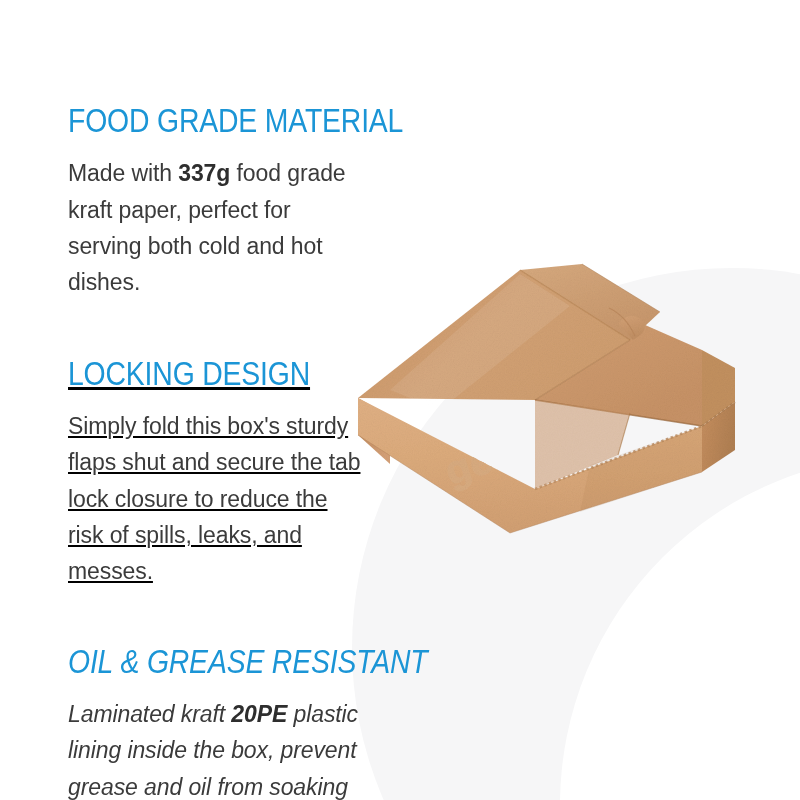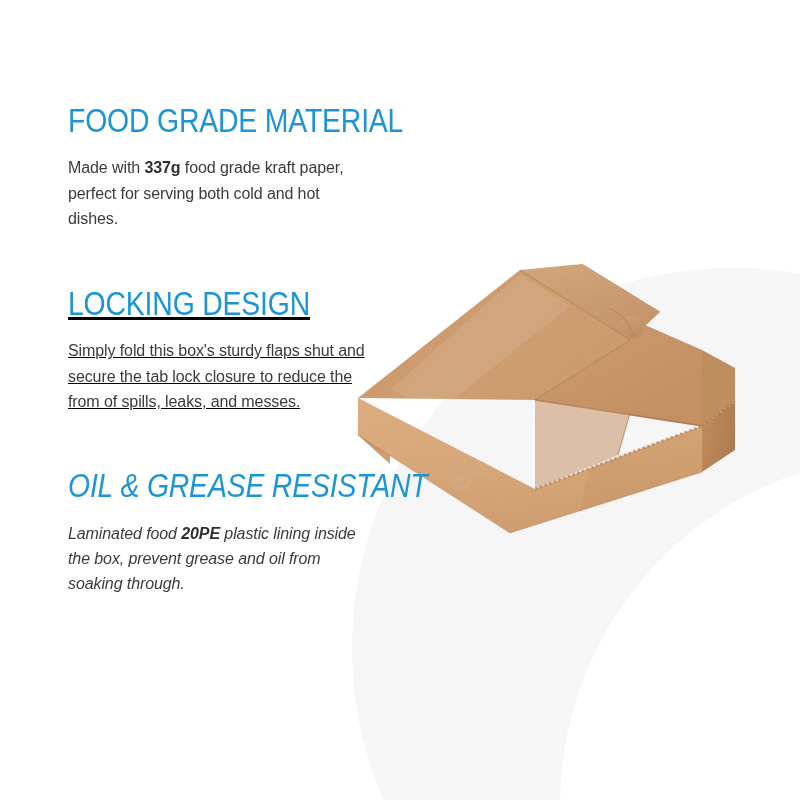--- a/index.html
+++ b/index.html
@@ -57,21 +57,21 @@
     letter-spacing:-0.2px;
     line-height:1.04;
     white-space:nowrap;
     transform:scaleX(0.86);
     transform-origin:left center;
     margin-bottom:17px;
   }
 
   .f-body {
     color:#3b3b3b;
-    font-size:16px;
+    font-size:23px;
     font-weight:400;
     line-height:1.58;
     letter-spacing:-0.1px;
     width:300px;
   }
   .f-body b { font-weight:700; color:#2e2e2e; }
 
   
   .product {
     position:absolute;
@@ -196,26 +196,26 @@
     <div class="feature">
       <div class="f-head">FOOD GRADE MATERIAL</div>
       <div class="f-body">
         <span>Made with </span><b>337g</b><span> food grade kraft paper, perfect for serving both cold and hot dishes.</span>
       </div>
     </div>
 
     <div class="feature feature-2">
       <div class="f-head">LOCKING DESIGN</div>
       <div class="f-body">
-        <span>Simply fold this box's sturdy flaps shut and secure the tab lock closure to reduce the from of spills, leaks, and messes.</span>
+        <span>Simply fold this box's sturdy flaps shut and secure the tab lock closure to reduce the risk of spills, leaks, and messes.</span>
       </div>
     </div>
 
     <div class="feature feature-3">
       <div class="f-head">OIL &amp; GREASE RESISTANT</div>
       <div class="f-body">
-        <span>Laminated food </span><b>20PE</b><span> plastic lining inside the box, prevent grease and oil from soaking through.</span>
+        <span>Laminated kraft </span><b>20PE</b><span> plastic lining inside the box, prevent grease and oil from soaking through.</span>
       </div>
     </div>
 
   </div>
 
 </div>
 
 </body></html>

